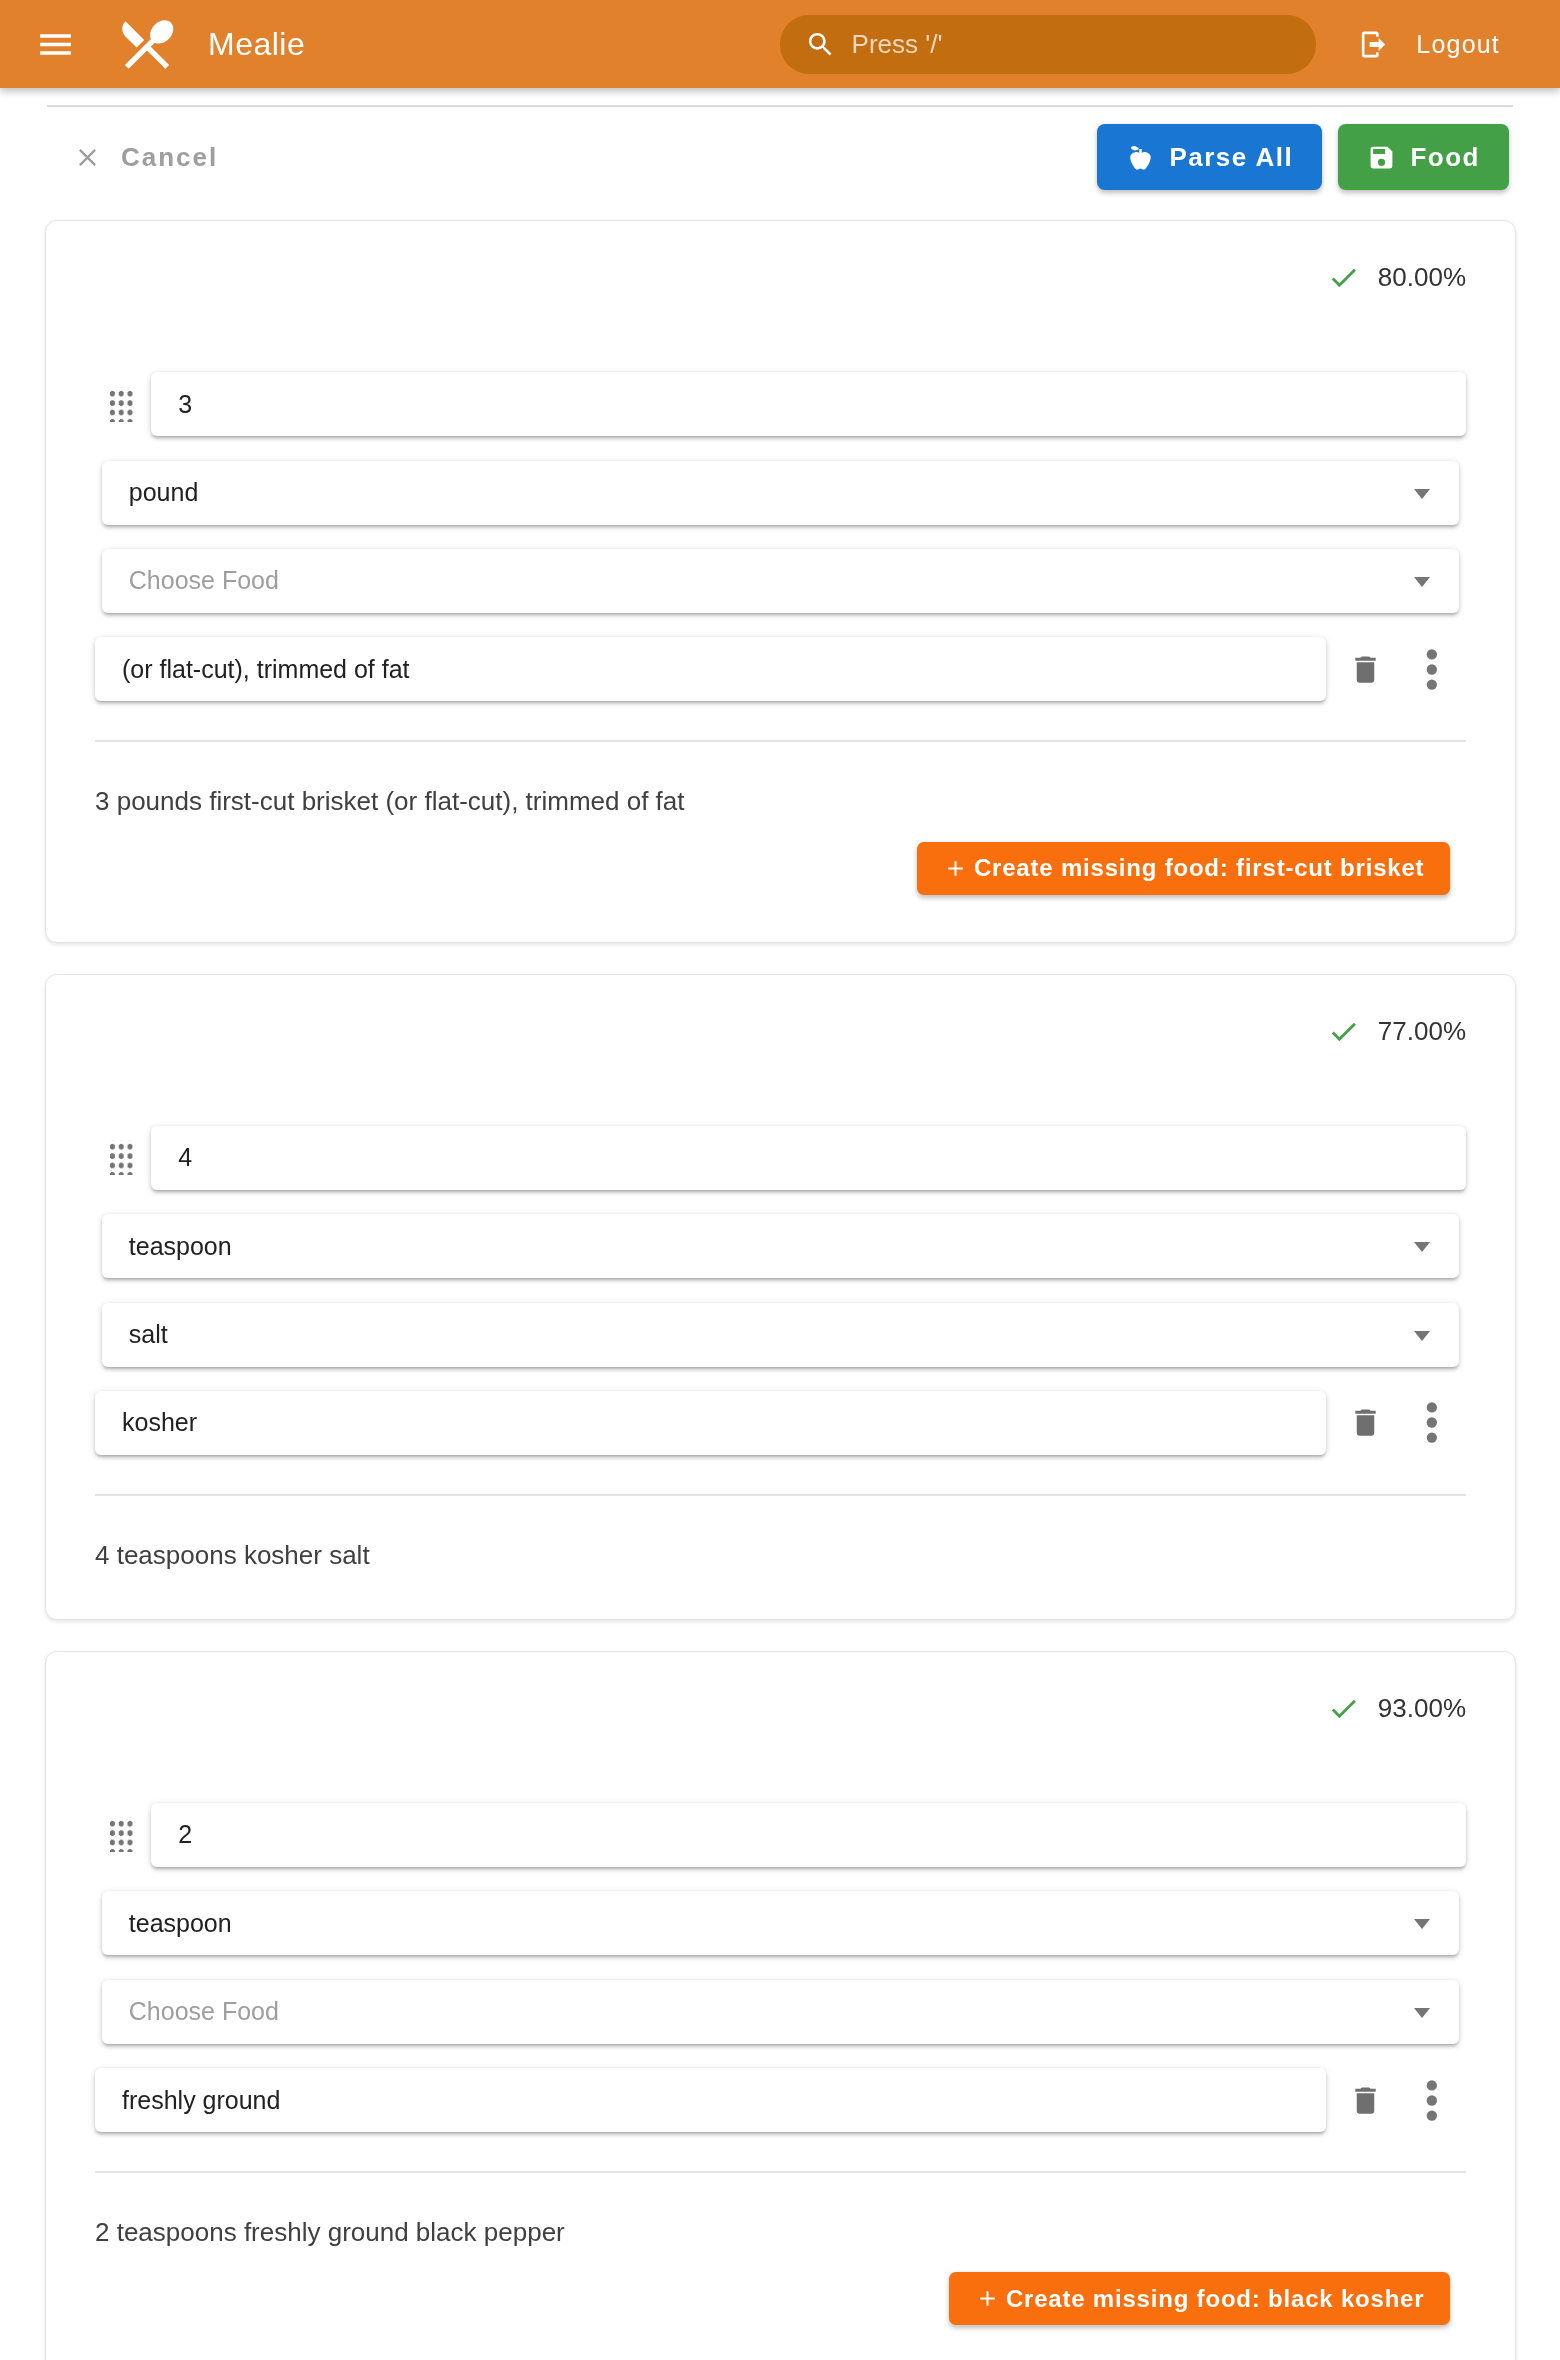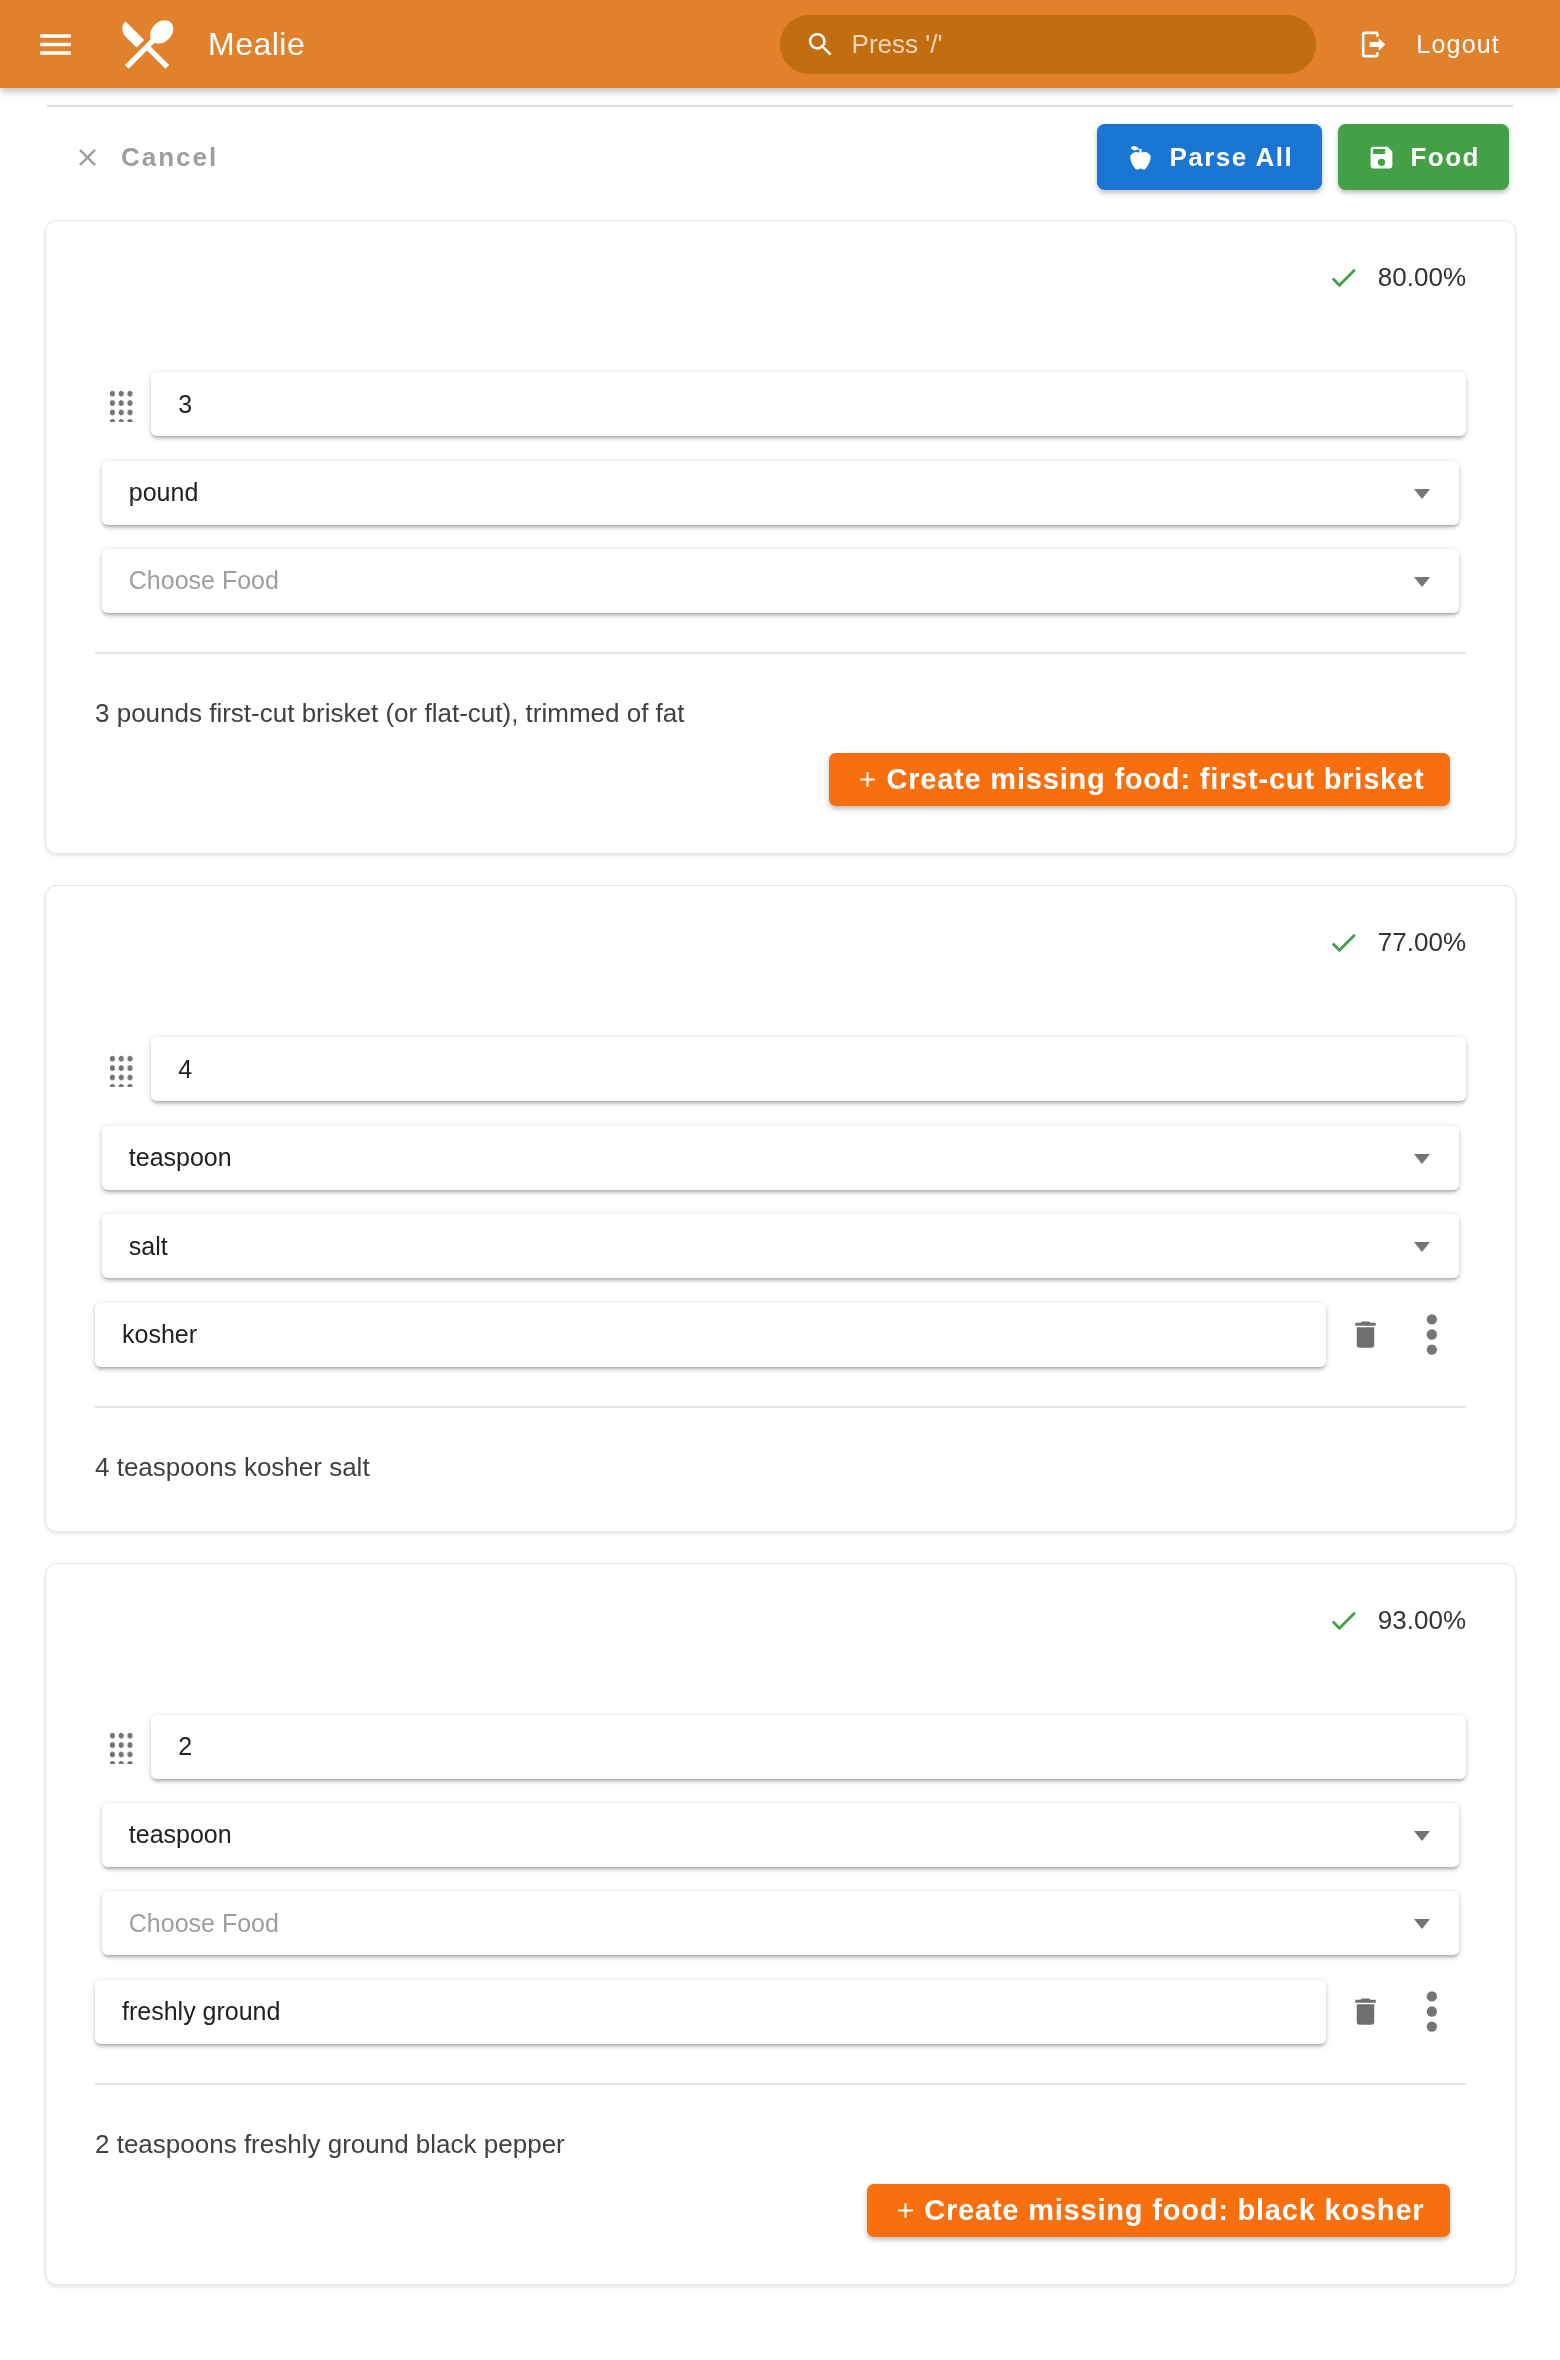--- a/index.html
+++ b/index.html
@@ -71,21 +71,21 @@
   .note-input { width:1231px; flex:none; }
   .icon-btn { flex:none; display:flex; align-items:center; justify-content:center; cursor:pointer; }
   .trash { width:39px; height:43px; margin-left:19.5px; }
   .kebab { width:35px; height:43px; margin-left:30px; }
 
   .card-divider { margin-top:39px; height:2px; background:#E3E3E3; }
   .orig-text { margin-top:43px; font-size:26px; color:#404040; line-height:33px; }
 
   .missing-row { display:flex; justify-content:flex-end; margin-top:23.4px; }
   .btn.missing { background:#F96F0D; height:53px; border-radius:6.8px; padding:0 26px;
-    margin-right:15.6px; font-size:29px; letter-spacing:0.8px; gap:6px; }
+    margin-right:15.6px; font-size:24px; letter-spacing:0.8px; gap:6px; }
 
   svg { display:block; }
 </style>
 </head>
 <body>
 
 <header class="appbar">
   <div class="burger">
     <svg width="41" height="41" viewBox="0 0 24 24">
         <path fill="#fff" d="M3,6H21V8H3V6M3,11H21V13H3V11M3,16H21V18H3V16Z"></path>
@@ -167,20 +167,35 @@
     <div class="select">
       <span class="val">pound</span>
       <span class="arrow"></span>
     </div>
 
     <div class="select">
       <input class="foodinput" readonly="" value="" placeholder="Choose Food" style="">
       <span class="arrow"></span>
     </div>
 
+    <div class="row note-row">
+      <input class="field note-input" readonly="" value="(or flat-cut), trimmed of fat" style="">
+      <span class="icon-btn trash">
+        <svg width="35" height="35" viewBox="0 0 24 24">
+            <path fill="#6F6F6F" d="M19,4H15.5L14.5,3H9.5L8.5,4H5V6H19M6,19A2,2 0 0,0 8,21H16A2,2 0 0,0 18,19V7H6V19Z"></path>
+          </svg>
+      </span>
+      <span class="icon-btn kebab">
+        <svg width="13.7" height="43" viewBox="0 0 6 20">
+          <circle cx="3" cy="3" r="2.4" fill="#757575"></circle>
+            <circle cx="3" cy="10" r="2.4" fill="#757575"></circle>
+            <circle cx="3" cy="17" r="2.4" fill="#757575"></circle>
+        </svg>
+      </span>
+    </div>
 
     <div class="card-divider"></div>
 
     <div class="orig-text">3 pounds first-cut brisket (or flat-cut), trimmed of fat</div>
 
     <div class="missing-row">
       <button class="btn missing">
         <span>
           <svg width="25" height="25" viewBox="0 0 24 24">
               <path fill="#fff" d="M19,13H13V19H11V13H5V11H11V5H13V11H19V13Z"></path>

